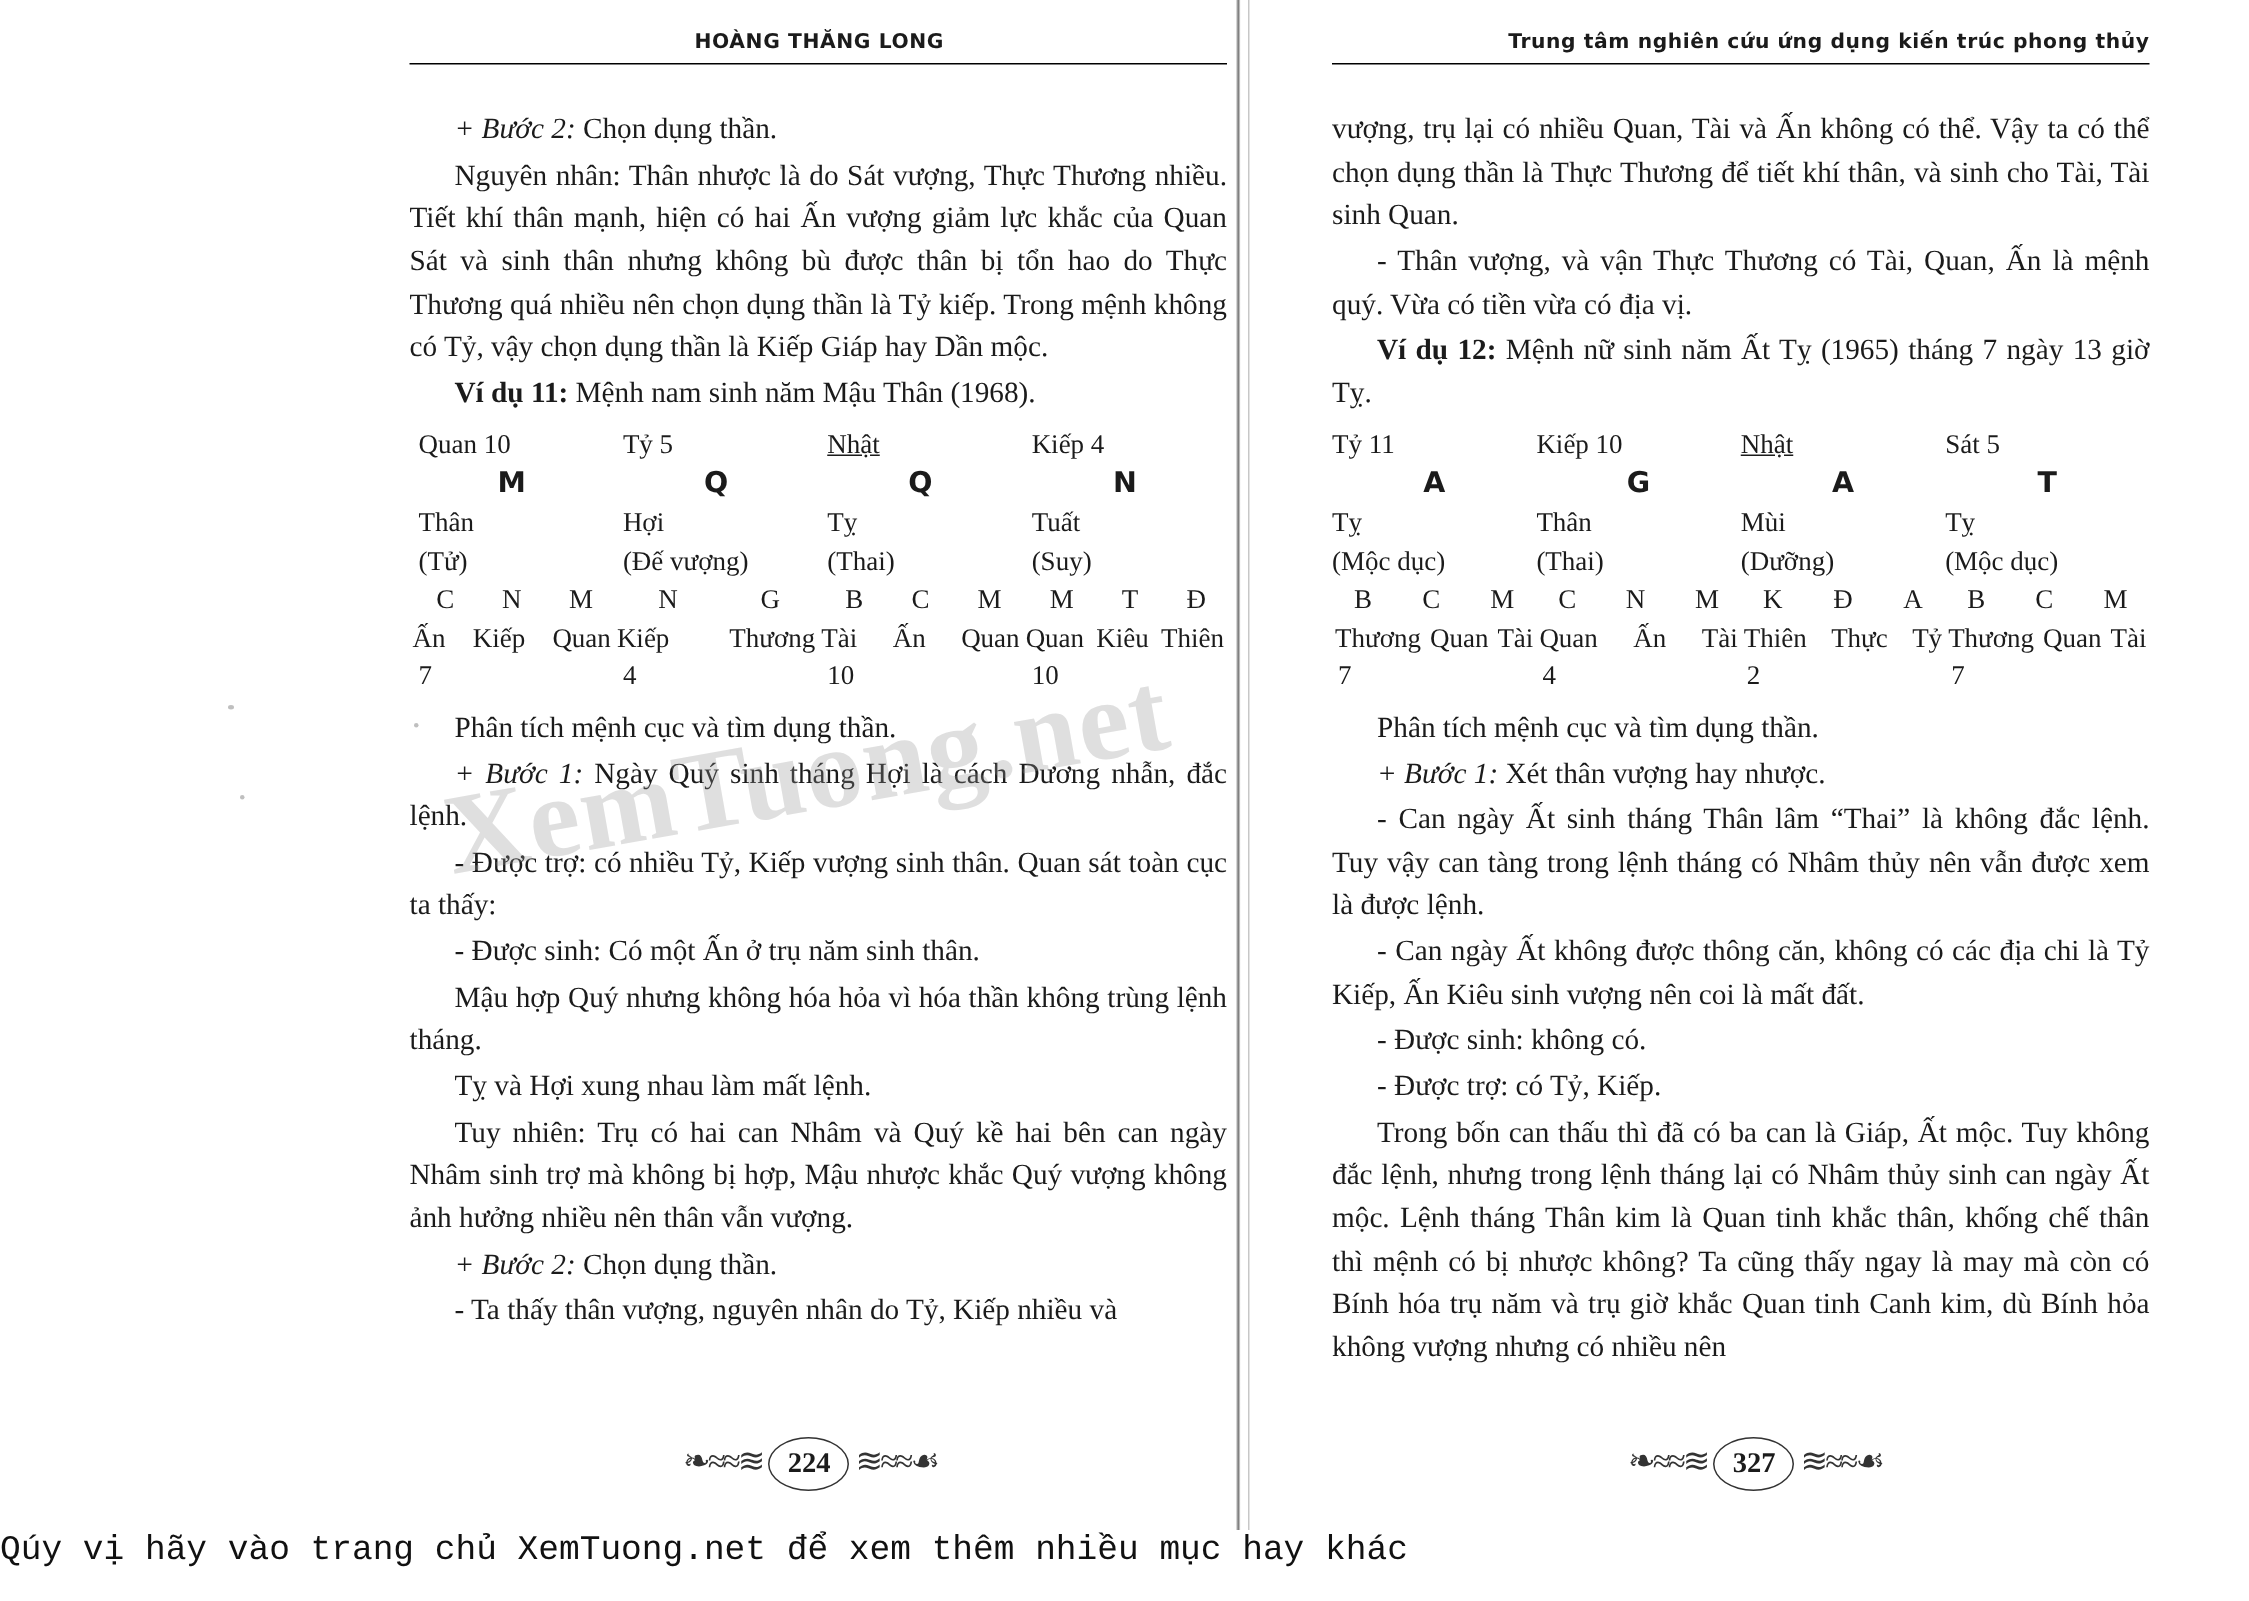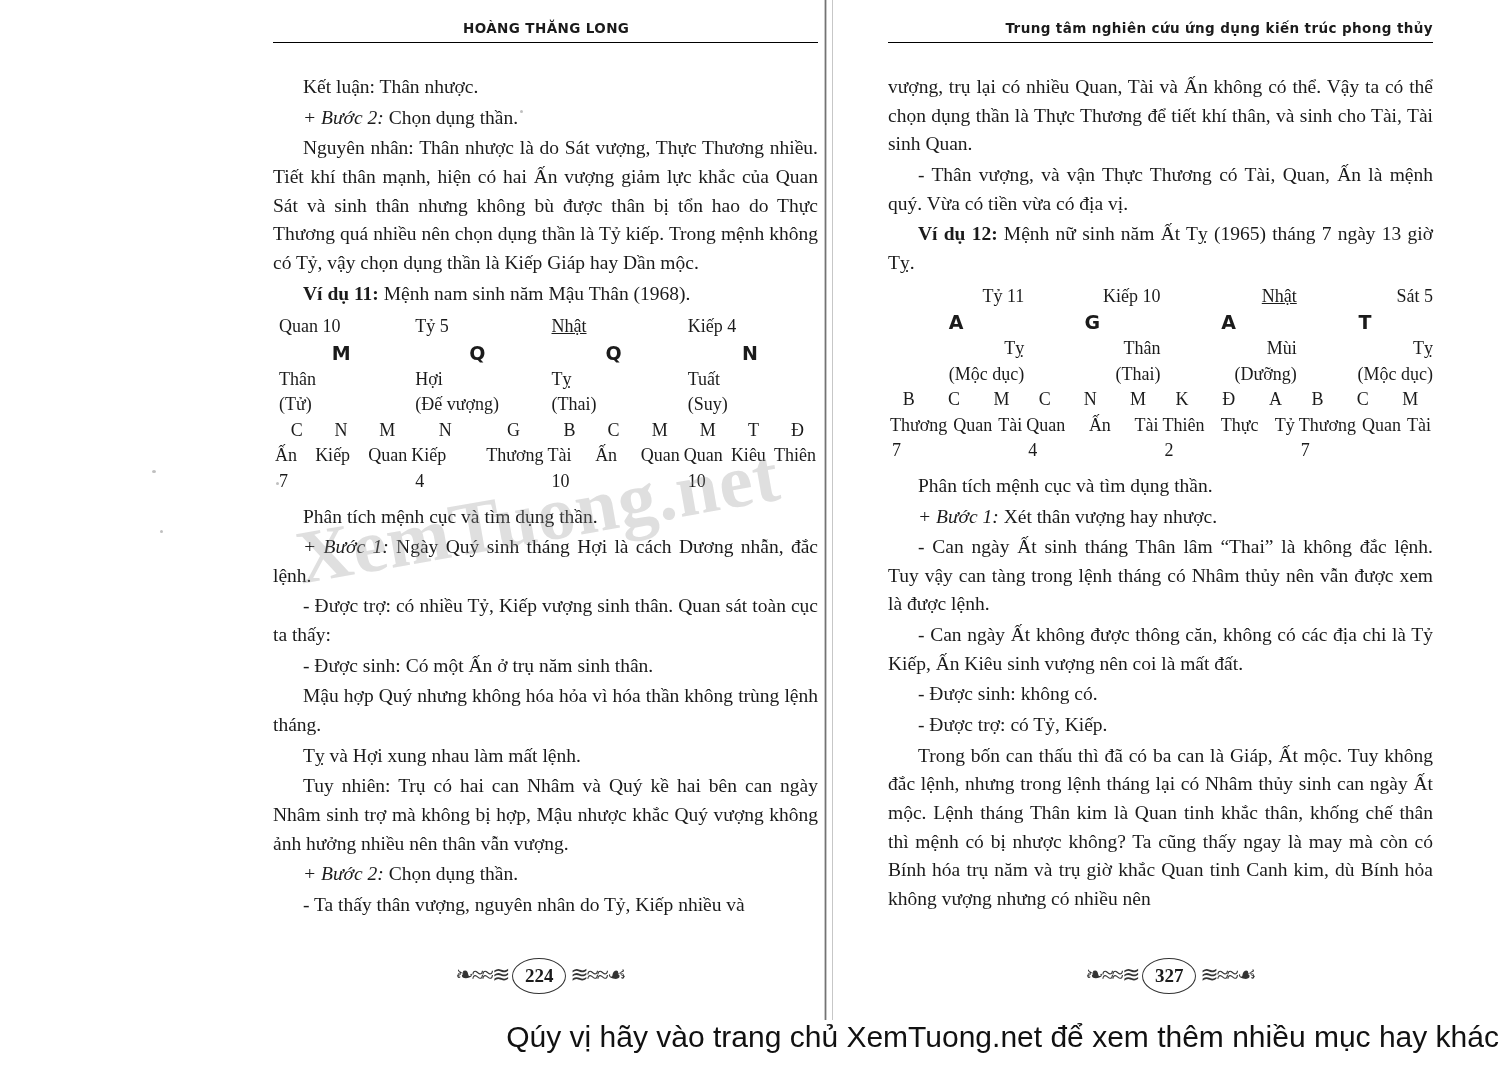--- a/index.html
+++ b/index.html
@@ -113,21 +113,21 @@
   .chart .row.godnames .cell {
     display: flex;
     justify-content: space-between;
     gap: 3px;
     padding: 0 2px;
   }
   .chart-left .row .cell { text-align: left; padding-left: 4px; }
   .chart-left .row.big-row .cell { text-align: center; padding-left: 0; }
 
   
-  .chart-right .row.labels .cell { text-align: right; padding-left: 0; }
+  .chart-right .row.labels .cell { text-align: left; padding-left: 0; }
   .chart-right .row.nums .cell { text-align: left; padding-left: 4px; }
 
   
   .folio {
     position: absolute;
     width: 300px;
     text-align: center;
     font-family: "Liberation Serif", serif;
   }
   .folio .orn {
@@ -150,23 +150,23 @@
     font-size: 19px;
     font-weight: bold;
   }
   .folio-left { left: 390px; top: 958px; }
   .folio-right { left: 1020px; top: 958px; }
 
   .bottom-note {
     position: absolute;
     left: 0; right: 0;
     top: 1020px;
-    text-align: right;
-    font-size: 30px;
-    font-family: Liberation Sans, sans-serif;
+    text-align: left;
+    font-size: 23px;
+    font-family: Liberation Mono, monospace;
     color: #111;
   }
 
   .speck {
     position: absolute;
     background: rgba(0,0,0,0.25);
     border-radius: 50%;
   }
 </style>
 </head>
@@ -176,21 +176,20 @@
 
   <div class="spine"></div>
   <div class="spine2"></div>
 
   <div class="watermark">XemTuong.net</div>
 
   <div class="col col-left">
     <div class="hdr hdr-left hdr-rule">HOÀNG THĂNG LONG</div>
 
     <div class="body-text">
-      <p class="ind">Kết luận: Thân nhược.</p>
       <p class="ind">
         <em>+ Bước 2:</em><span> Chọn dụng thần.</span>
       </p>
       <p class="ind">Nguyên nhân: Thân nhược là do Sát vượng, Thực Thương nhiều. Tiết khí thân mạnh, hiện có hai Ấn vượng giảm lực khắc của Quan Sát và sinh thân nhưng không bù được thân bị tổn hao do Thực Thương quá nhiều nên chọn dụng thần là Tỷ kiếp. Trong mệnh không có Tỷ, vậy chọn dụng thần là Kiếp Giáp hay Dần mộc.</p>
       <p class="ind">
         <b>Ví dụ 11:</b><span> Mệnh nam sinh năm Mậu Thân (1968).</span>
       </p>
     </div>
 
     <div class="chart chart-left">

